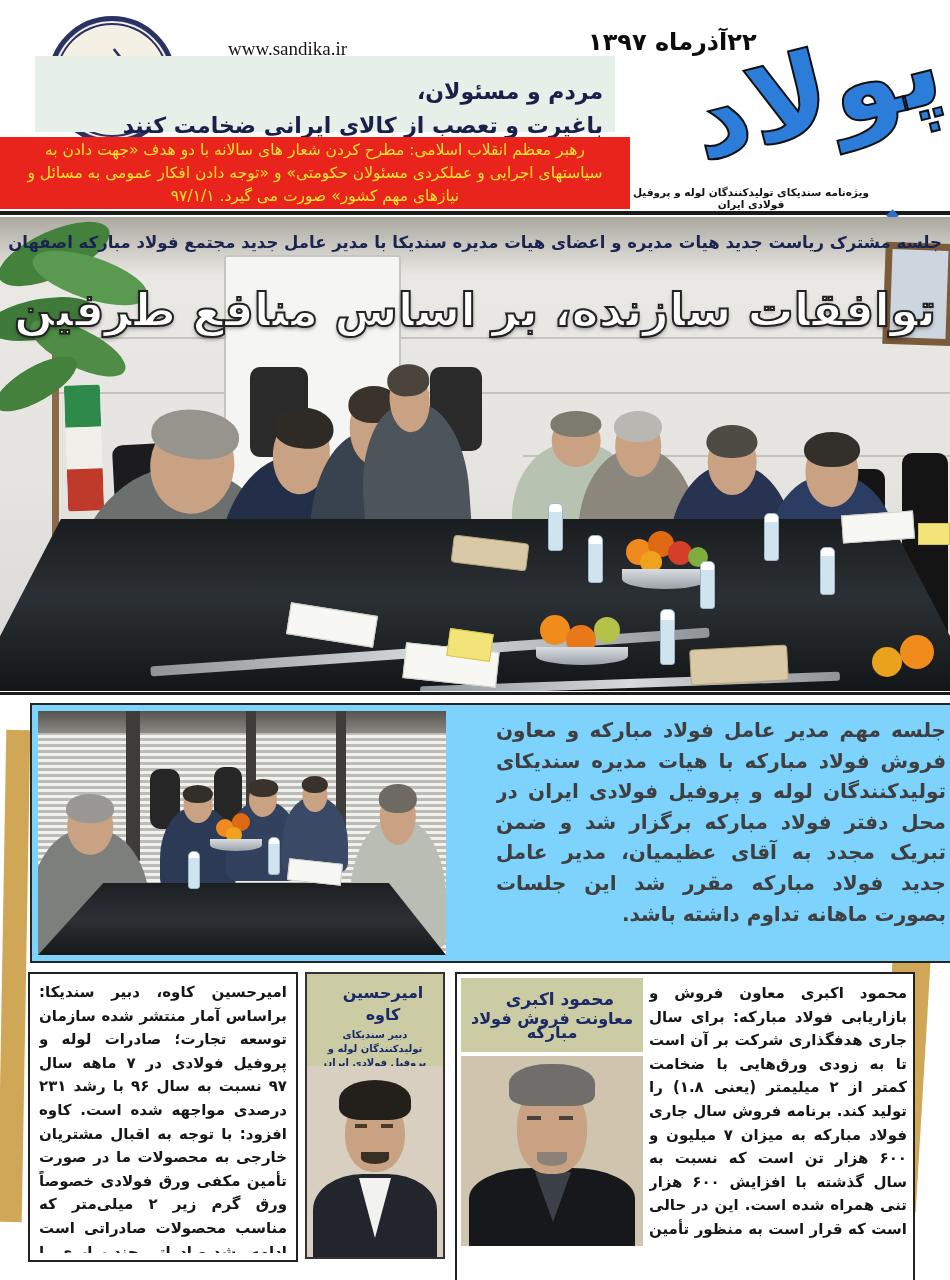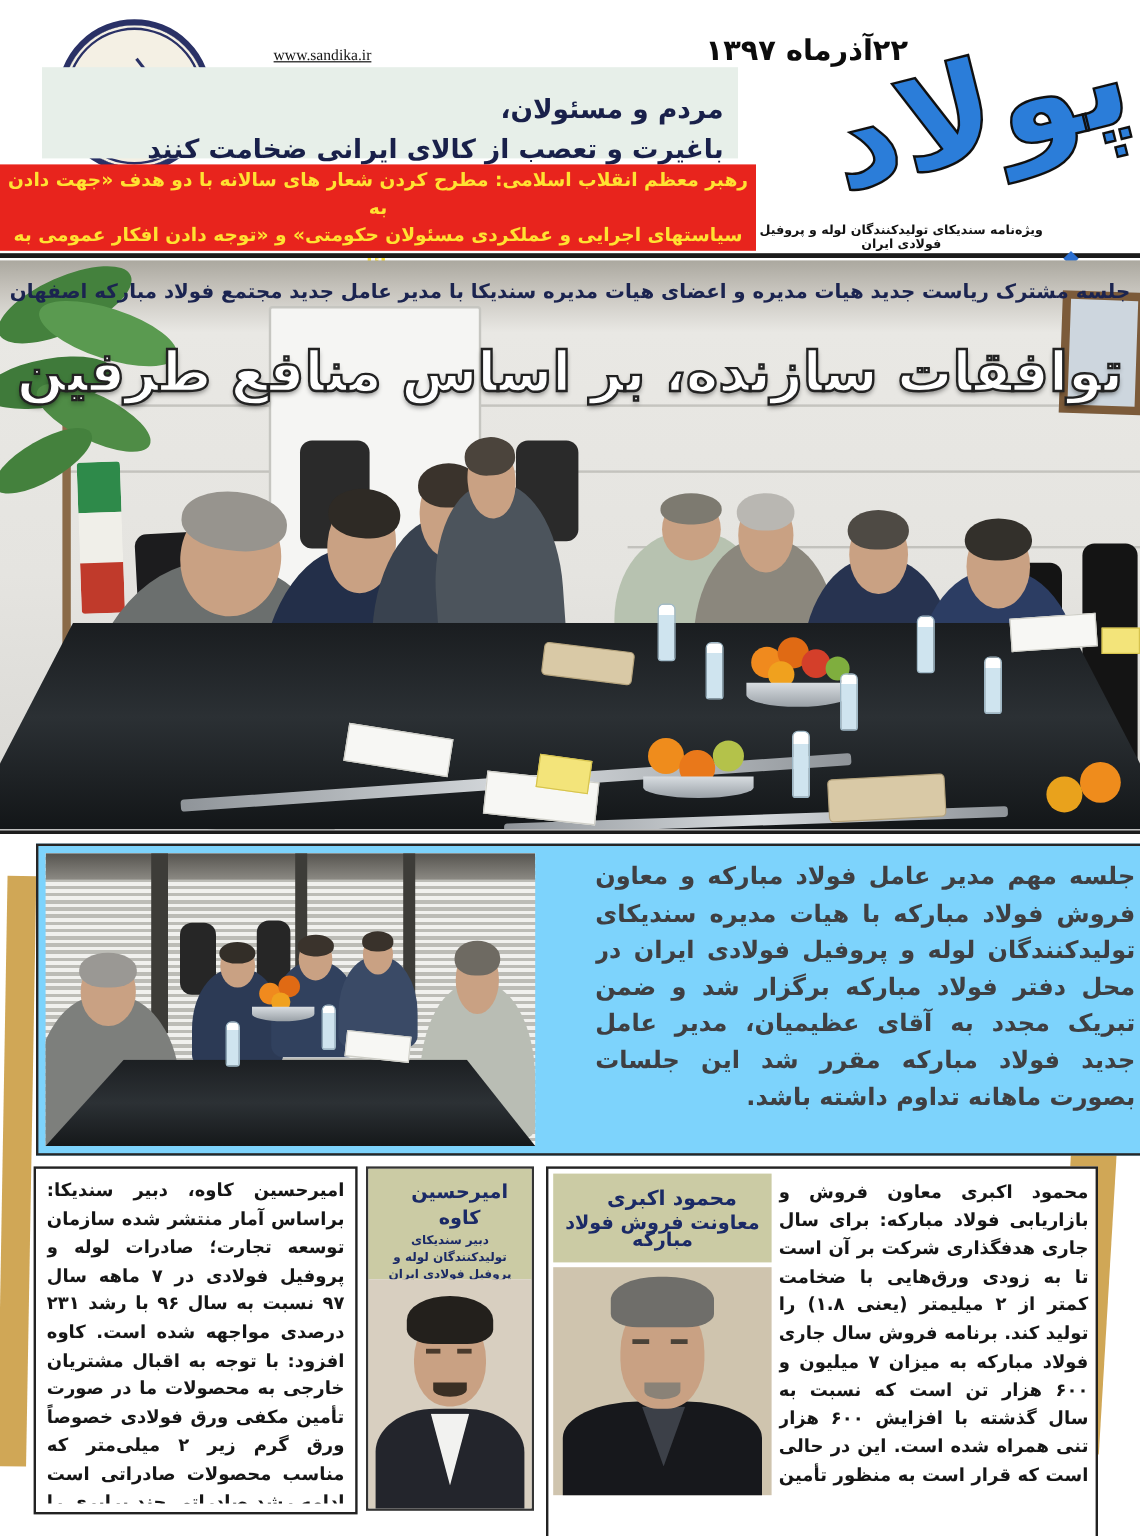--- a/index.html
+++ b/index.html
@@ -5,27 +5,27 @@
   html,body{margin:0;padding:0;background:#888;}
   .page{position:relative;width:950px;height:1280px;background:#ffffff;overflow:hidden;margin:0 auto;
         font-family:"DejaVu Sans",sans-serif;}
   .abs{position:absolute;}
   
   .stamp{left:48px;top:16px;width:118px;height:118px;border-radius:50%;
          background:#f4f0e4;border:5px solid #2a3166;box-shadow:inset 0 0 0 2px #f4f0e4, inset 0 0 0 4px #2a3166;}
   .stamp-inner{position:absolute;inset:0;transform:rotate(-38deg);color:#2a3166;font-weight:bold;
                display:flex;flex-direction:column;align-items:center;justify-content:center;line-height:17px;font-size:15px;}
   .stamp-inner .st-small{font-size:9px;}
-  .website{left:228px;top:38px;font-family:"Liberation Serif",serif;font-size:13px;color:#141414;text-decoration:underline;}
+  .website{left:228px;top:38px;font-family:"Liberation Serif",serif;font-size:19px;color:#141414;}
   .slogan-block{left:35px;top:56px;width:580px;height:76px;background:#e7efe9;direction:rtl;
                 color:#19204a;font-weight:bold;text-align:right;padding:4px 12px 0 0;box-sizing:border-box;}
   .slogan-l1{font-size:22px;line-height:34px;margin-top:15px;}
   .slogan-l2{font-size:22px;line-height:34px;}
   .quote-block{left:0;top:137px;width:630px;height:72px;background:#e8241d;direction:rtl;color:#ffe232;
-               font-weight:bold;text-align:center;font-size:15.5px;line-height:23px;padding-top:2px;box-sizing:border-box;}
+               font-weight:normal;text-align:center;font-size:15.5px;line-height:23px;padding-top:2px;box-sizing:border-box;}
   .date{left:588px;top:28px;width:185px;direction:rtl;text-align:left;font-weight:bold;font-size:24px;color:#0c0c0c;}
   .masthead{left:686px;top:0px;width:264px;height:205px;text-align:center;line-height:185px;
             font-size:112px;font-weight:bold;color:#2b7dd9;transform:rotate(-14deg);
             -webkit-text-stroke:2px #101010;text-shadow:0 0 1px #000;}
   .masthead-sub{left:620px;top:186px;width:262px;direction:rtl;text-align:center;font-weight:bold;
                 font-size:10.5px;color:#111;}
   .top-rule{left:0;top:211px;width:950px;height:4px;background:#1b1b1b;}
   .blue-diamond{left:888px;top:211px;width:9px;height:9px;background:#2b6fd0;transform:rotate(45deg);}
   
   .main-photo{left:0;top:217px;width:950px;height:474px;overflow:hidden;

